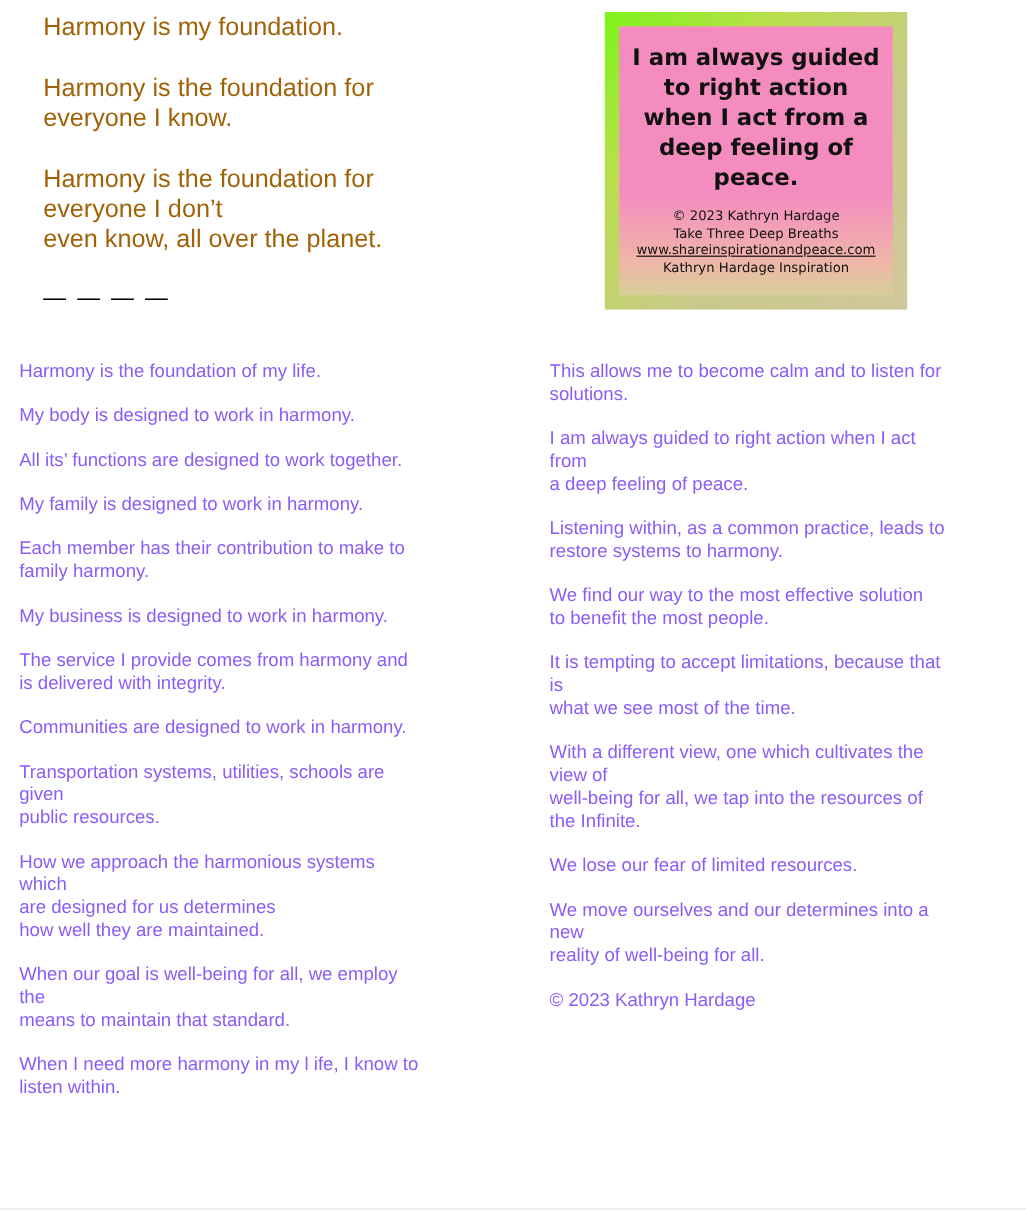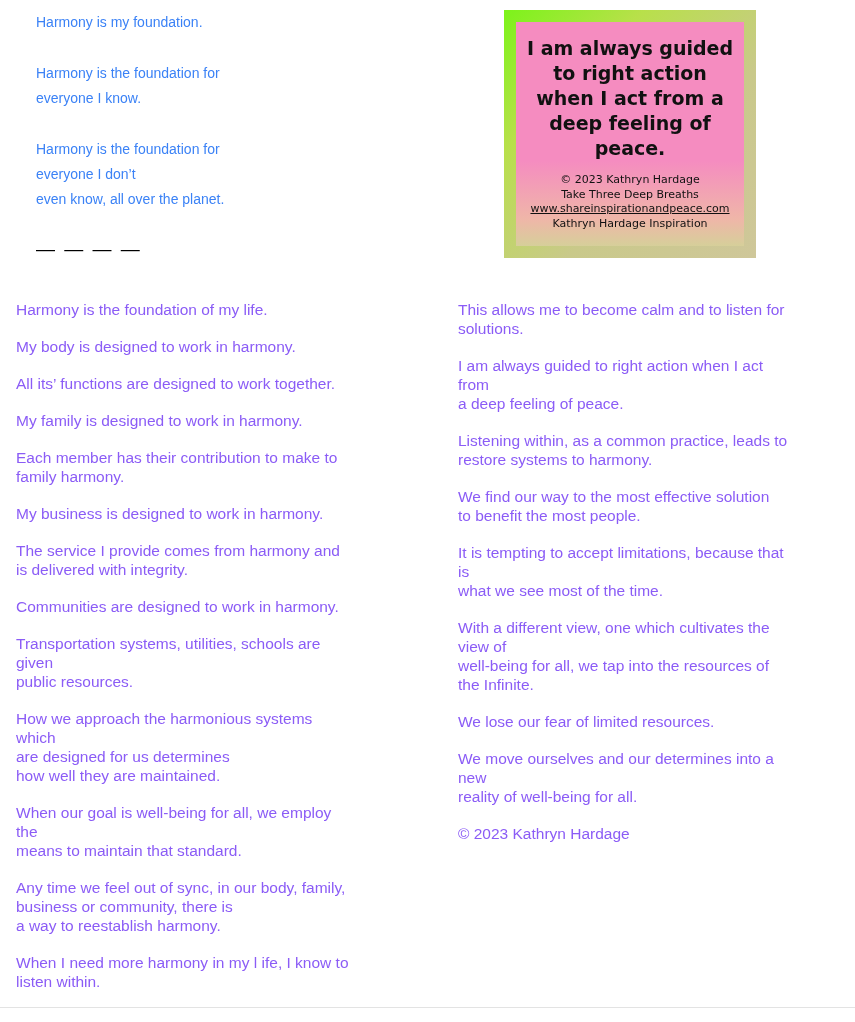--- a/index.html
+++ b/index.html
@@ -32,23 +32,23 @@
     height: 290px;
   }
 
   .affirm-block {
     position: absolute;
     left: 36px;
     top: 10px;
     width: 420px;
   }
   .affirm-line {
-    font-size: 14px;
+    font-size: 21px;
     line-height: 25px;
-    color: #3b82f6;
+    color: #a16207;
     margin-bottom: 26px;
     white-space: pre-line;
   }
   .affirm-line:last-child { margin-bottom: 0; }
   .dashes {
     font-size: 19px;
     letter-spacing: 2px;
     color: #000;
     margin-top: 14px;
   }
@@ -176,23 +176,20 @@
     <p class="para">Transportation systems, utilities, schools are
 given
 public resources.</p>
     <p class="para">How we approach the harmonious systems
 which
 are designed for us determines
 how well they are maintained.</p>
     <p class="para">When our goal is well-being for all, we employ
 the
 means to maintain that standard.</p>
-    <p class="para">Any time we feel out of sync, in our body, family,
-business or community, there is
-a way to reestablish harmony.</p>
     <p class="para">When I need more harmony in my l ife, I know to
 listen within.</p>
   </div>
 
   <div class="col col-right">
     <p class="para">This allows me to become calm and to listen for
 solutions.</p>
     <p class="para">I am always guided to right action when I act
 from
 a deep feeling of peace.</p>

